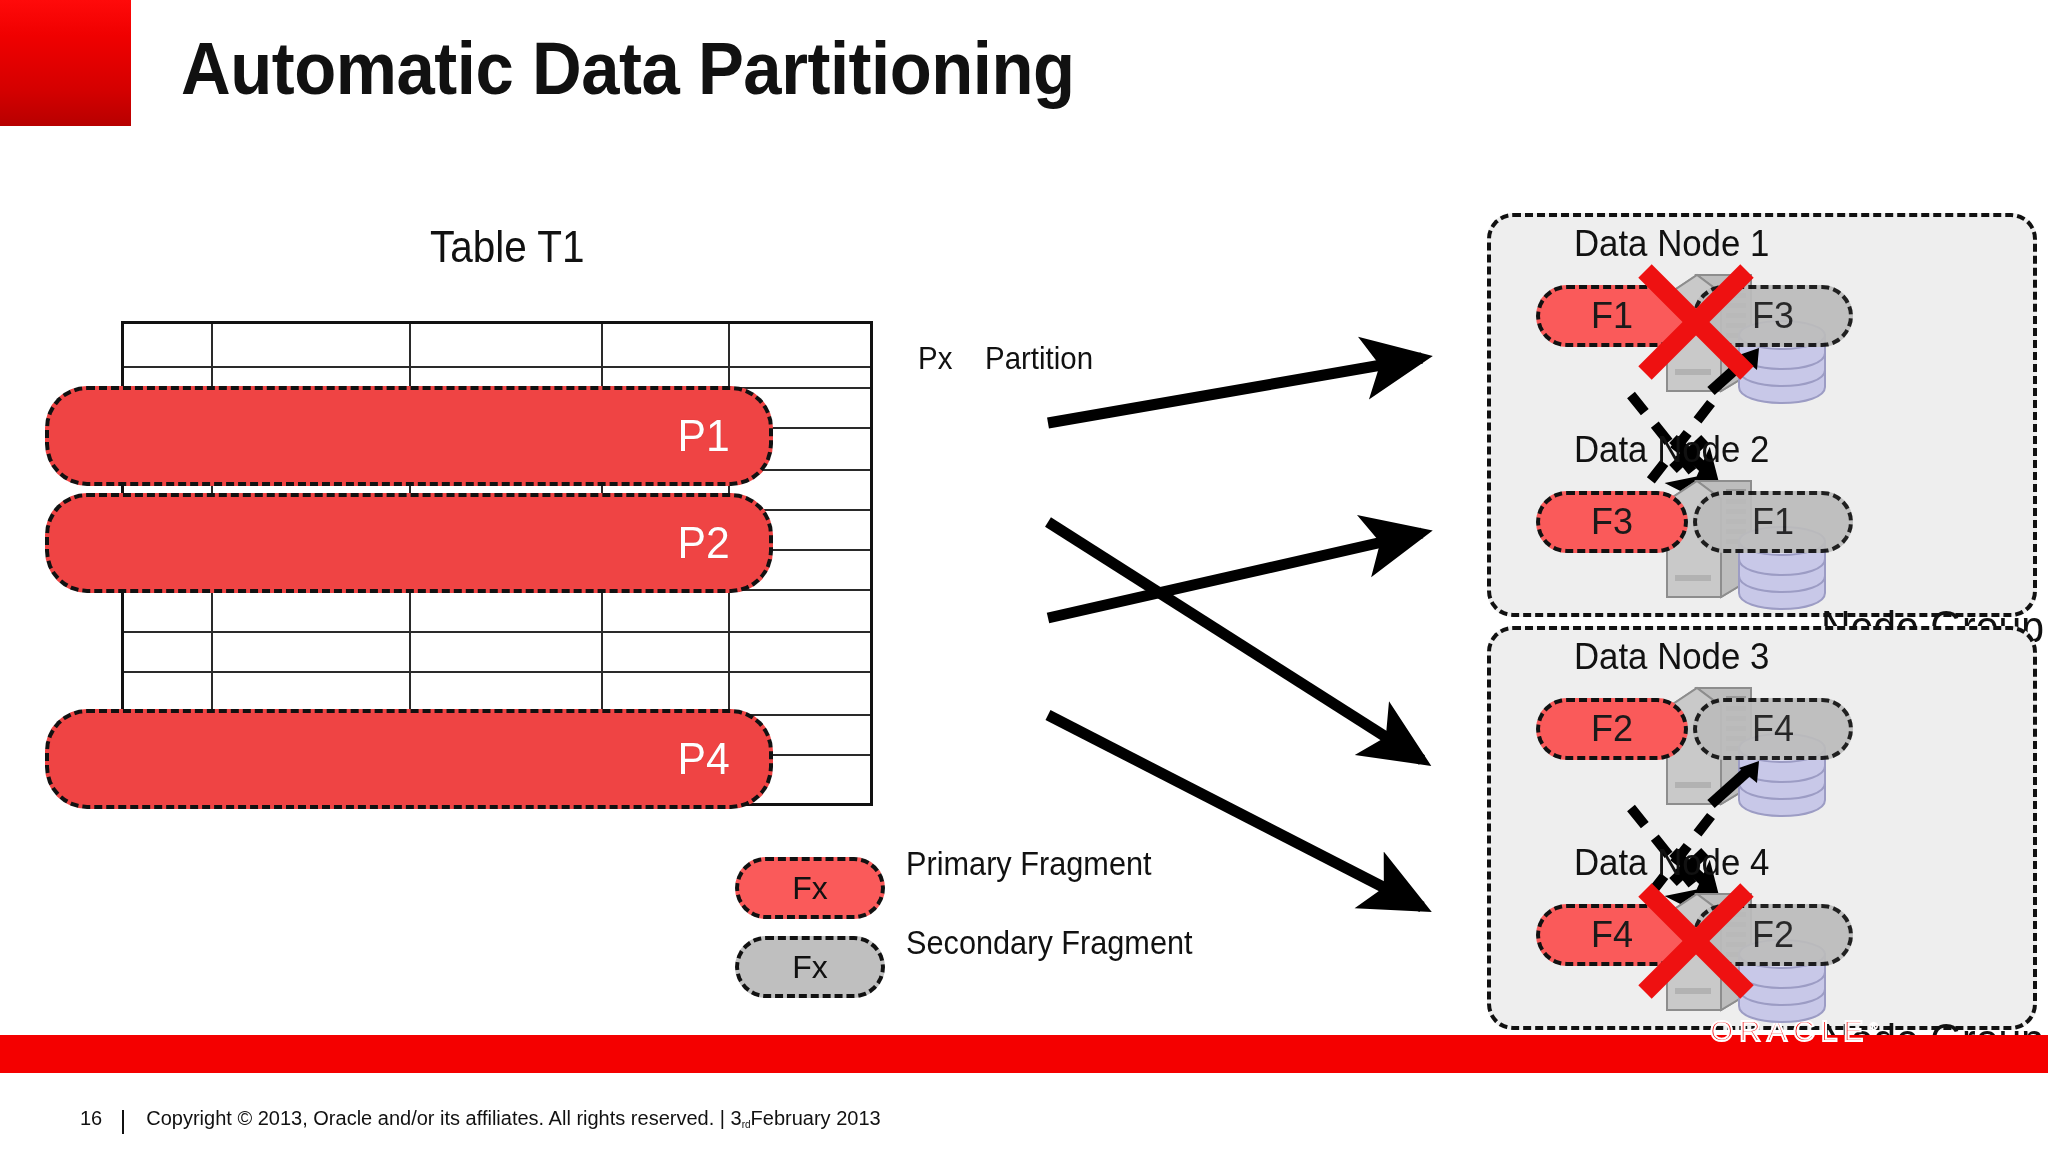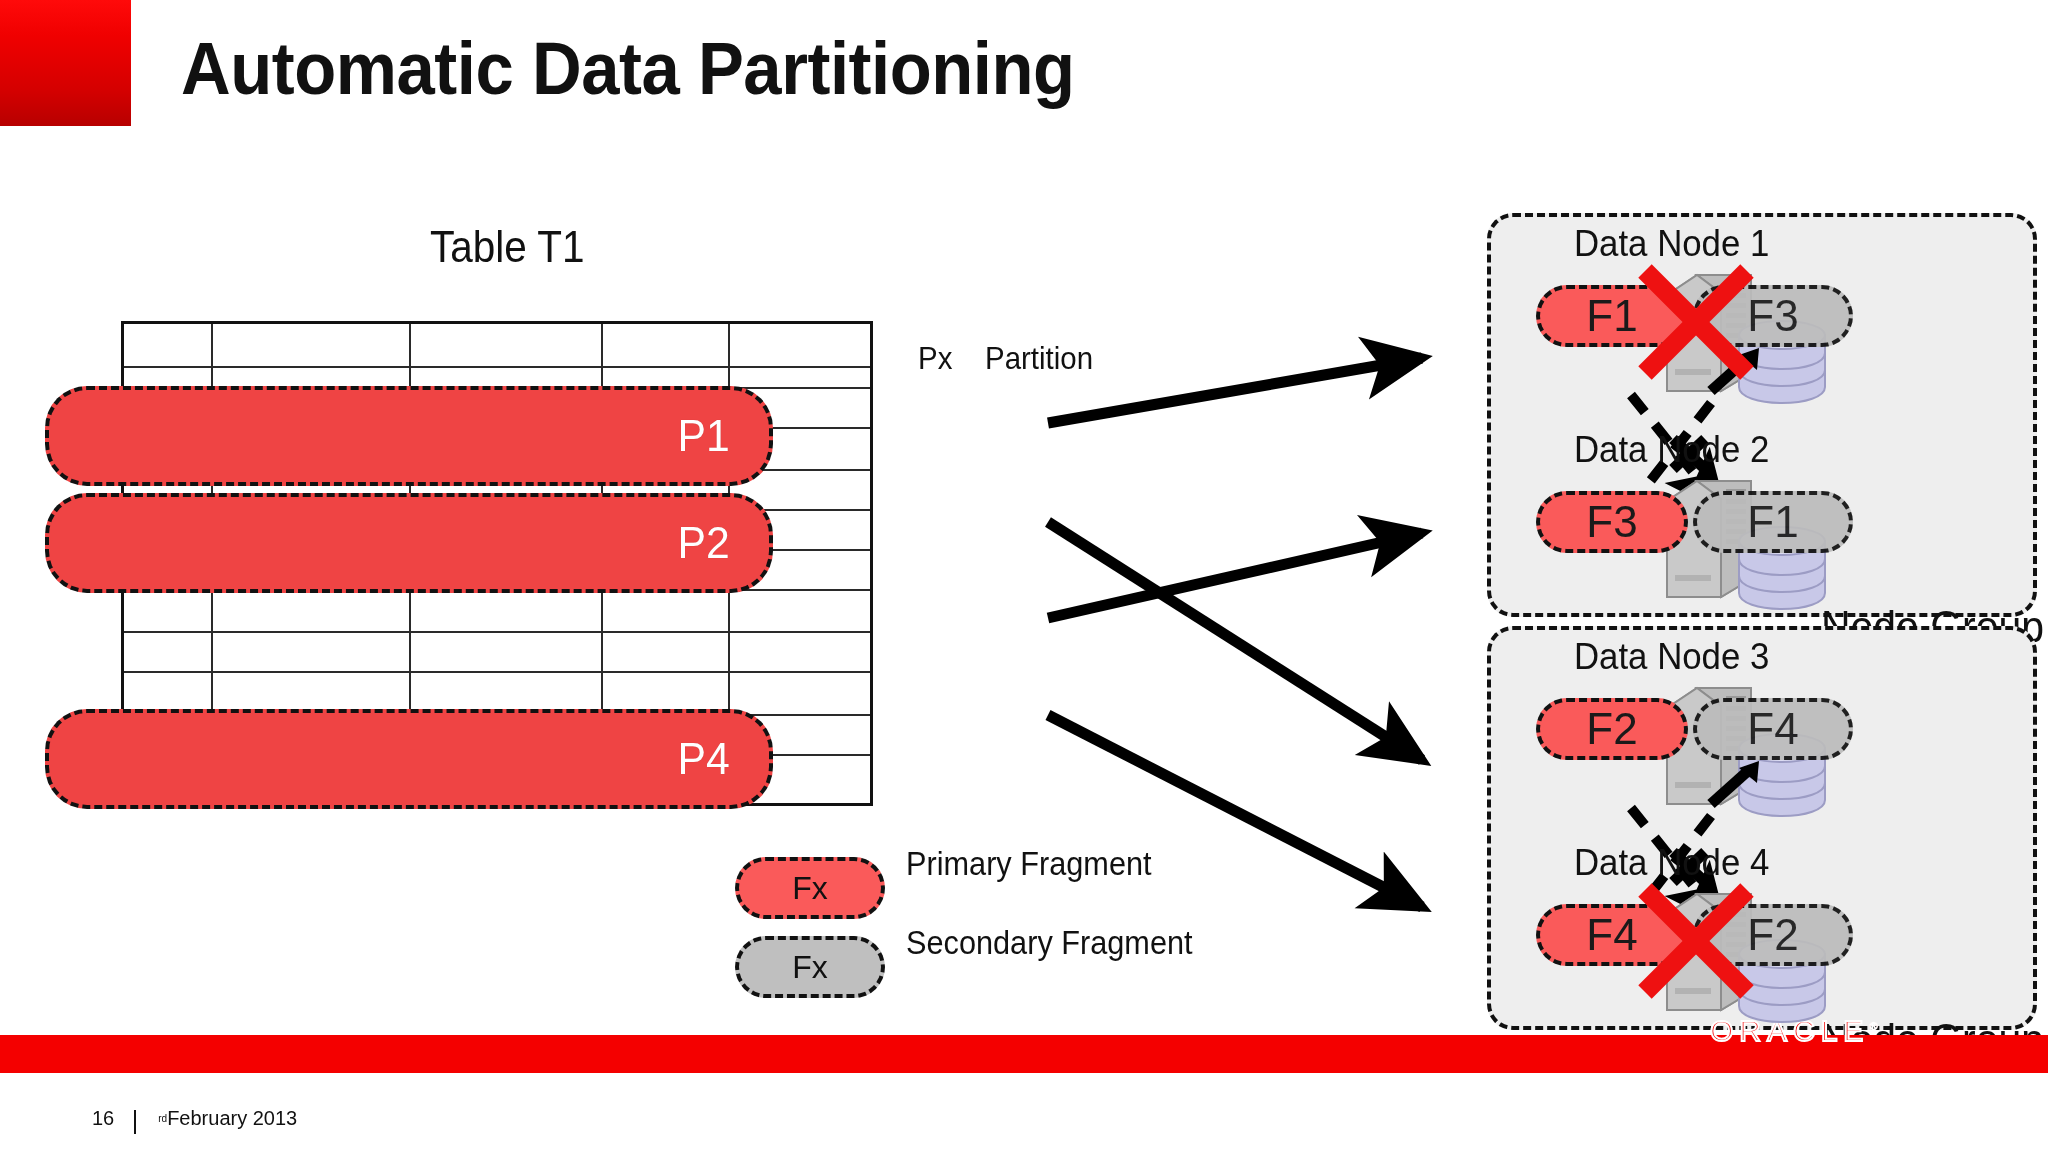--- a/index.html
+++ b/index.html
@@ -91,21 +91,21 @@
   
   .node{position:absolute;width:470px;height:160px;}
   .node .icon-server{position:absolute;left:150px;top:6px;width:96px;height:120px;z-index:3;}
   .node .icon-disk{position:absolute;left:222px;top:50px;width:98px;height:92px;z-index:3;}
   .node .icon-arrow{position:absolute;left:196px;top:78px;width:58px;height:52px;z-index:4;}
 
   .frag{
     position:absolute;height:62px;width:152px;
     border:4px dashed #111;border-radius:32px;box-sizing:border-box;
     display:flex;align-items:center;justify-content:center;
-    font-size:44px;color:#1a1a1a;z-index:5;
+    font-size:36px;color:#1a1a1a;z-index:5;
   }
   .frag.primary{background:#fa5a5a;left:25px;top:18px;}
   .frag.secondary{background:#bcbcbc;left:182px;top:18px;width:160px;opacity:.93;}
 
   .redx{position:absolute;z-index:9;pointer-events:none;}
 
   .xfer{position:absolute;z-index:2;}
 
   
   .redbar{
@@ -113,23 +113,23 @@
     background:#f40000;
   }
   .oracle-logo{
     position:absolute;left:1710px;top:1014px;
     font-size:30px;letter-spacing:6px;font-weight:400;color:#f40000;
     -webkit-text-stroke:2px #ffffff;
     white-space:nowrap;
   }
   .oracle-logo sup{font-size:11px;-webkit-text-stroke:1px #ffffff;vertical-align:super;}
   .footer{
-    position:absolute;left:92px;top:1106px;
+    position:absolute;left:80px;top:1106px;
     font-size:20px;color:#111;white-space:nowrap;
-    display:flex;align-items:center;gap:0;
+    display:flex;align-items:flex-end;gap:0;
   }
   .footer .pg{margin-right:20px;}
   .footer .sep{display:inline-block;width:2px;height:24px;background:#111;
                margin-right:22px;position:relative;top:4px;}
   .footer sup{font-size:10px;vertical-align:super;}
 </style>
 </head>
 <body>
 
 <div class="slide">
@@ -352,17 +352,18 @@
       </svg>
     </div>
   </div>
 
   <div class="redbar"></div>
   <div class="oracle-logo"><span>ORACLE</span><sup>®</sup></div>
 
   <div class="footer">
     <span class="pg">16</span>
     <span class="sep"></span>
+    <span>Copyright © 2013, Oracle and/or its affiliates. All rights reserved. | 3</span>
       <sup>rd</sup>
       <span> February 2013</span>
   </div>
 
 </div>
 
 </body></html>

